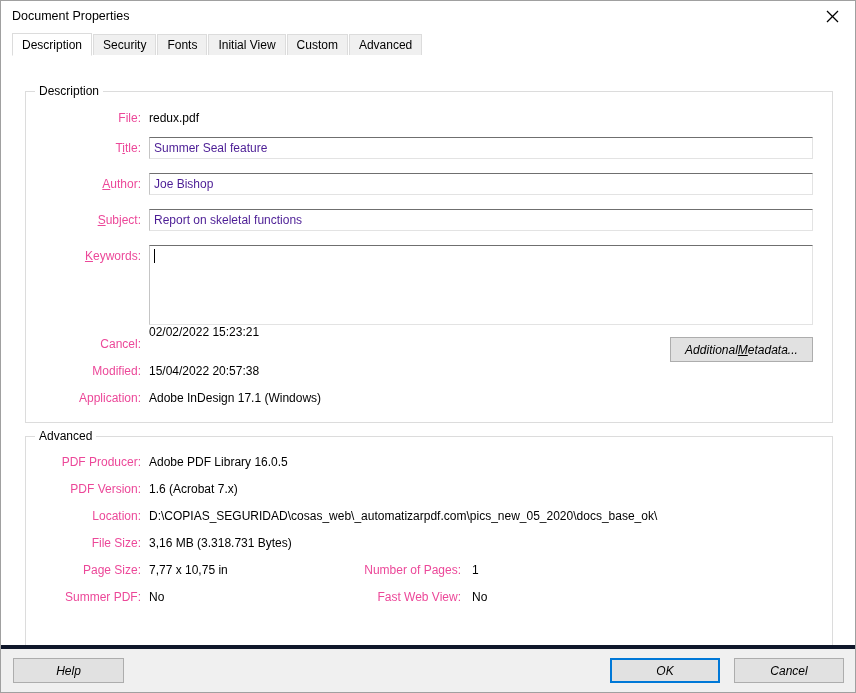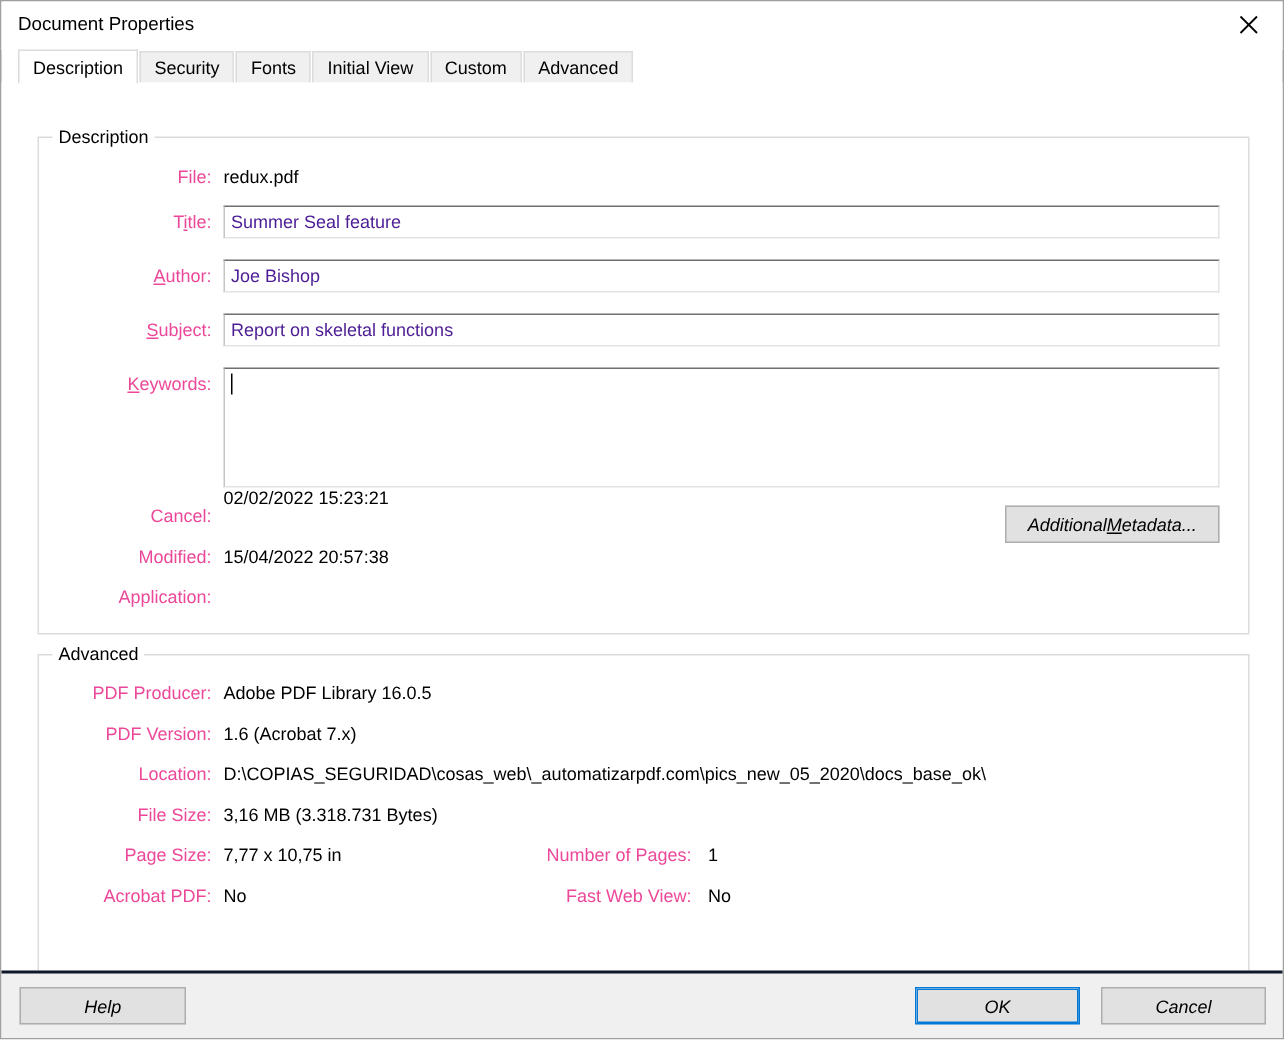--- a/index.html
+++ b/index.html
@@ -174,21 +174,21 @@
     white-space: nowrap;
     font-style: italic;
   }
 
   
   .footer {
     flex: 0 0 43px;
     height: 43px;
     position: relative;
     background: #f0f0f0;
-    border-top: 2px solid #0f172a;
+    border-top: 4px solid #0f172a;
   }
   .footer .pushbutton { position: absolute; }
   .btn-default {
     border: 1px solid #0078d7;
     box-shadow: inset 0 0 0 1px #0078d7;
   }
 </style>
 </head>
 <body>
 
@@ -249,20 +249,21 @@
     <textarea class="textfield" style="left: 148px; top: 190px; width: 664px; height: 80px;"></textarea>
     <div class="caret" style="left:153px; top:194px; height:14px;"></div>
 
     <div class="row-label" style="left:40px; top:282px; width:100px;">Cancel:</div>
     <div class="row-value" style="left:148px; top:270px;">02/02/2022 15:23:21</div>
 
     <div class="row-label" style="left:40px; top:309px; width:100px;text-align:right;">Modified:</div>
     <div class="row-value" style="left:148px; top:309px;">15/04/2022 20:57:38</div>
 
     <div class="row-label" style="left:40px; top:336px; width:100px;">Application:</div>
+    <div class="row-value" style="left:148px; top:336px;">Adobe InDesign 17.1 (Windows)</div>
 
     <div class="pushbutton" style="left:669px; top:282px; width:143px; height:25px;">
         <span>Additional </span>
         <u>M</u>
         <span>etadata...</span>
       </div>
 
     <div class="groupbox" id="group-advanced">
       <div class="groupbox-title">Advanced</div>
     </div>
@@ -278,21 +279,21 @@
 
     <div class="row-label" style="left:30px; top:481px; width:110px;">File Size:</div>
     <div class="row-value" style="left:148px; top:481px;">3,16 MB (3.318.731 Bytes)</div>
 
     <div class="row-label" style="left:30px; top:508px; width:110px;">Page Size:</div>
     <div class="row-value" style="left:148px; top:508px;">7,77 x 10,75 in</div>
 
     <div class="row-label" style="left:300px; top:508px; width:160px;">Number of Pages:</div>
     <div class="row-value" style="left:471px; top:508px;">1</div>
 
-    <div class="row-label" style="left:30px; top:535px; width:110px;">Acrobat PDF:</div>
+    <div class="row-label" style="left:30px; top:535px; width:110px;">Summer PDF:</div>
     <div class="row-value" style="left:148px; top:535px;">No</div>
 
     <div class="row-label" style="left:300px; top:535px; width:160px;">Fast Web View:</div>
     <div class="row-value" style="left:471px; top:535px;">No</div>
 
   </div>
 
   <div class="footer">
     <div class="pushbutton" style="left:12px; top:9px; width:111px; height:25px;">Help</div>
     <div class="pushbutton btn-default" style="left:609px; top:9px; width:110px; height:25px;">OK</div>

